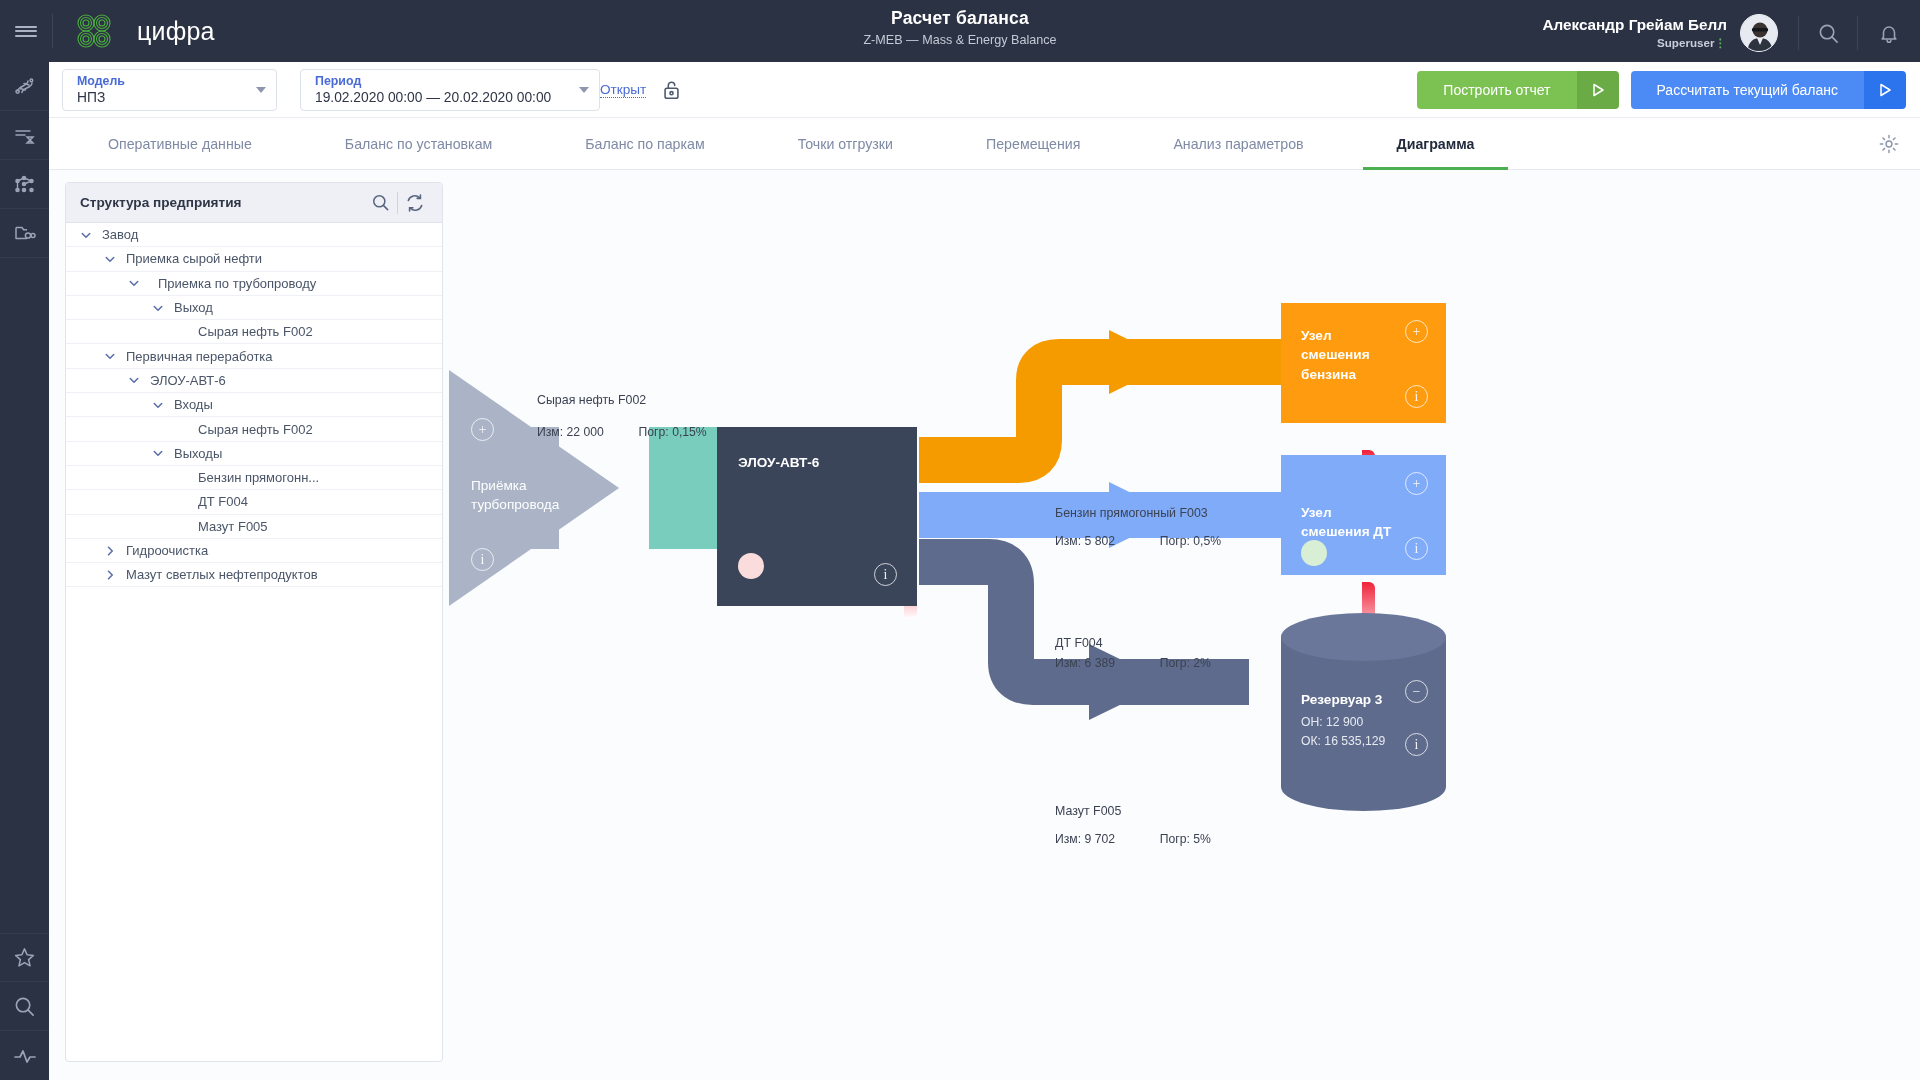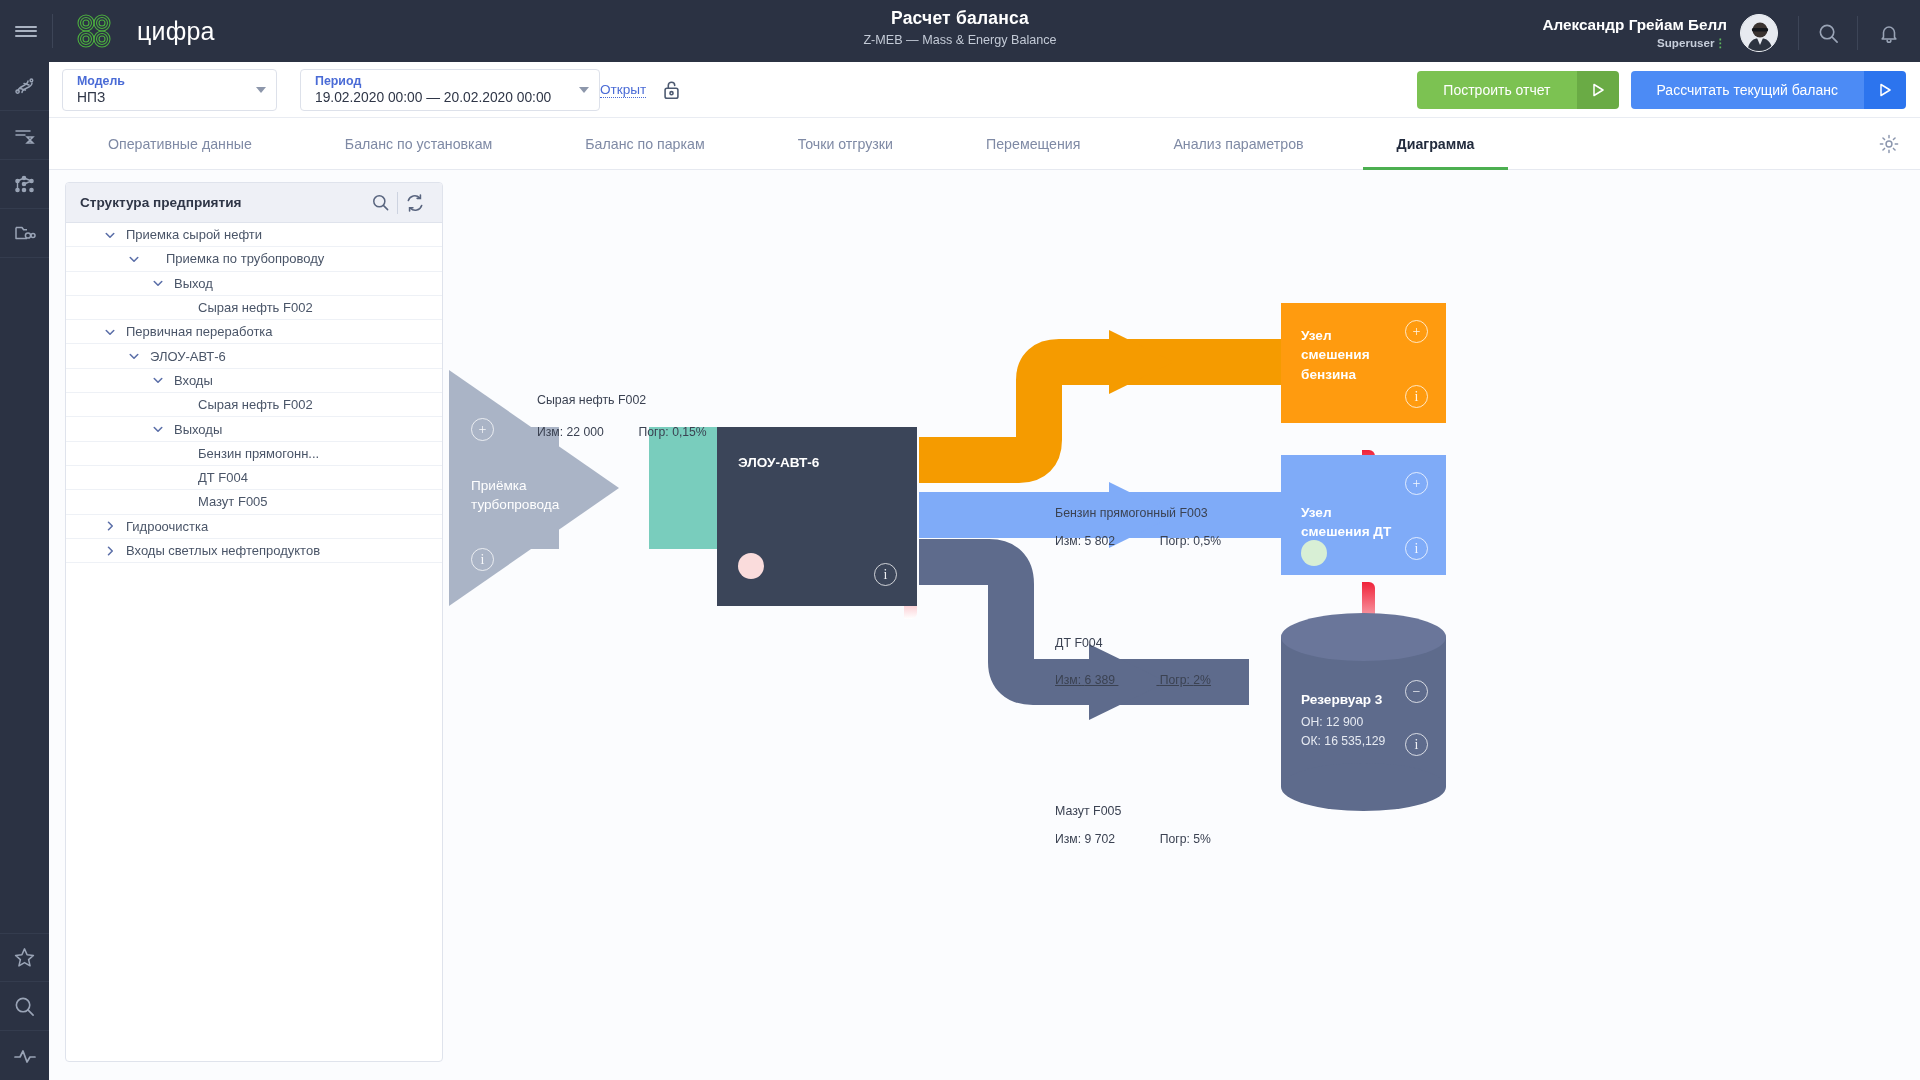--- a/index.html
+++ b/index.html
@@ -319,34 +319,42 @@
           <svg width="20" height="20" viewBox="0 0 24 24" fill="none" stroke="#59657f" stroke-width="1.9" stroke-linecap="round">
             <path d="M4 9a8 8 0 0 1 13.5-3.2"></path>
               <polyline points="18.5,2.4 18.5,6.4 14.5,6.4"></polyline>
             <path d="M20 15a8 8 0 0 1-13.5 3.2"></path>
               <polyline points="5.5,21.6 5.5,17.6 9.5,17.6"></polyline>
           </svg>
         </div>
       </div>
       <div id="tree-rows">
           <div class="tree-row">
+            <div class="tw" style="margin-left: 8px;">
+              <svg width="12" height="12" viewBox="0 0 16 16" fill="none" stroke="#5b6fa8" stroke-width="2.1" stroke-linecap="round" stroke-linejoin="round">
+                <polyline points="3,6 8,11 13,6"></polyline>
+              </svg>
+            </div>
+            <div style="margin-left: 4px;">Завод</div>
+          </div>
+          <div class="tree-row">
             <div class="tw" style="margin-left: 32px;">
               <svg width="12" height="12" viewBox="0 0 16 16" fill="none" stroke="#5b6fa8" stroke-width="2.1" stroke-linecap="round" stroke-linejoin="round">
                 <polyline points="3,6 8,11 13,6"></polyline>
               </svg>
             </div>
             <div style="margin-left: 4px;">Приемка сырой нефти</div>
           </div>
           <div class="tree-row">
             <div class="tw" style="margin-left: 56px;">
               <svg width="12" height="12" viewBox="0 0 16 16" fill="none" stroke="#5b6fa8" stroke-width="2.1" stroke-linecap="round" stroke-linejoin="round">
                 <polyline points="3,6 8,11 13,6"></polyline>
               </svg>
             </div>
-            <div style="margin-left: 20px;">Приемка по трубопроводу</div>
+            <div style="margin-left: 12px;">Приемка по трубопроводу</div>
           </div>
           <div class="tree-row">
             <div class="tw" style="margin-left: 80px;">
               <svg width="12" height="12" viewBox="0 0 16 16" fill="none" stroke="#5b6fa8" stroke-width="2.1" stroke-linecap="round" stroke-linejoin="round">
                 <polyline points="3,6 8,11 13,6"></polyline>
               </svg>
             </div>
             <div style="margin-left: 4px;">Выход</div>
           </div>
           <div class="tree-row">
@@ -408,21 +416,21 @@
               </svg>
             </div>
             <div style="margin-left: 4px;">Гидроочистка</div>
           </div>
           <div class="tree-row">
             <div class="tw" style="margin-left: 32px;">
               <svg width="12" height="12" viewBox="0 0 16 16" fill="none" stroke="#5b6fa8" stroke-width="2.1" stroke-linecap="round" stroke-linejoin="round">
                 <polyline points="6,3 11,8 6,13"></polyline>
               </svg>
             </div>
-            <div style="margin-left: 4px;">Входы светлых нефтепродуктов</div>
+            <div style="margin-left: 4px;">Мазут светлых нефтепродуктов</div>
           </div>
         </div>
     </div>
 
     <div class="canvas">
 
       <svg width="1471" height="910" style="position:absolute;left:0;top:0;">
 
         <rect x="200" y="257" width="240" height="122" fill="#79cdbd"></rect>
 
@@ -496,21 +504,21 @@
       </div>
 
       <div class="flow-label" style="left:606px;top:336px;">Бензин прямогонный F003</div>
       <div class="flow-stat" style="left:606px;top:364px;">
         <span>Изм:</span> <span>5 802</span>
         <span style="display:inline-block;width:38px;"></span>
         <span>Погр:</span> <span>0,5%</span>
       </div>
 
       <div class="flow-label" style="left:606px;top:466px;">ДТ F004</div>
-      <div class="flow-stat" style="left:606px;top:503px;text-decoration:underline;">
+      <div class="flow-stat" style="left:606px;top:486px;">
         <span>Изм:</span> <span>6 389</span>
         <span style="display:inline-block;width:38px;"></span>
         <span>Погр:</span> <span>2%</span>
       </div>
 
       <div class="flow-label" style="left:606px;top:634px;">Мазут F005</div>
       <div class="flow-stat" style="left:606px;top:662px;">
         <span>Изм:</span> <span>9 702</span>
         <span style="display:inline-block;width:38px;"></span>
         <span>Погр:</span> <span>5%</span>

